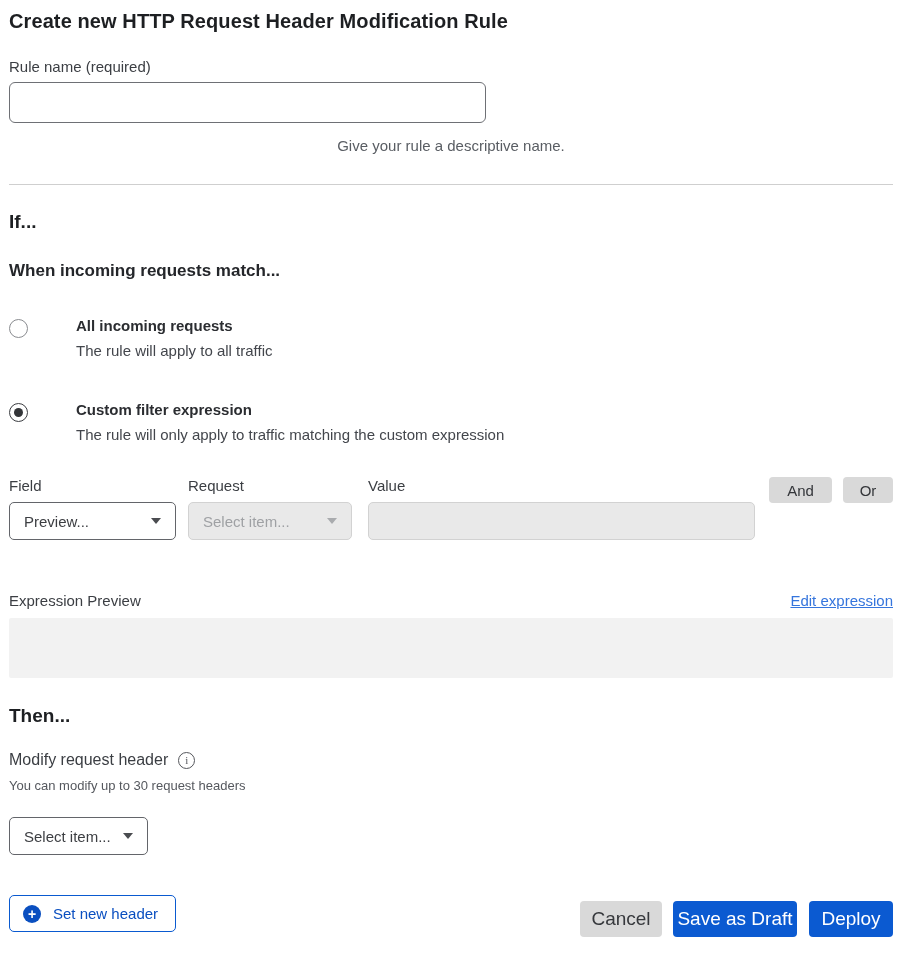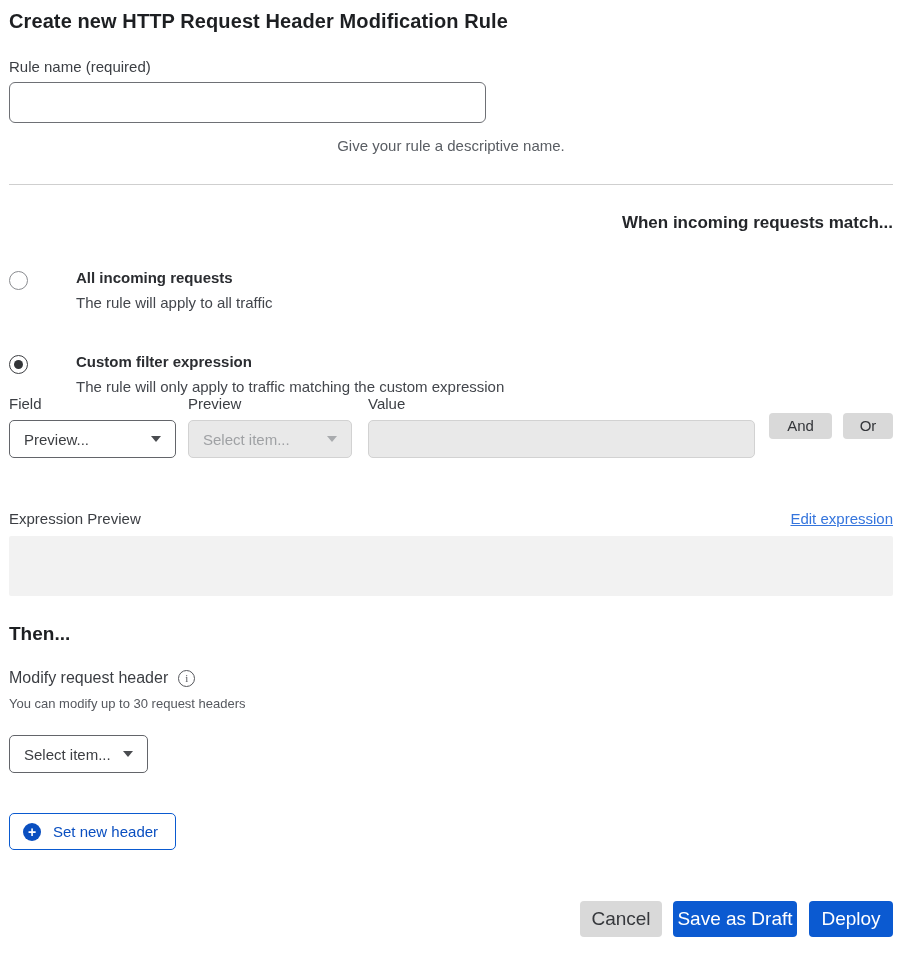--- a/index.html
+++ b/index.html
@@ -60,21 +60,20 @@
     font-weight: 700;
     color: #1d1f22;
     margin-top: 26px;
   }
 
   .sub-heading {
     font-size: 17px;
     font-weight: 700;
     color: #24262a;
     margin-top: 28px;
-    text-align: right;
   }
 
   .radio-option { display: flex; margin-top: 36px; gap: 24px; }
   .radio-option.second { margin-top: 42px; }
 
   .radio-circle {
     width: 19px;
     height: 19px;
     border-radius: 50%;
     border: 1px solid #8a8c90;
@@ -100,21 +99,21 @@
     color: #2b2d31;
     line-height: 1.2;
   }
   .radio-desc {
     font-size: 15px;
     font-weight: 400;
     color: #43464c;
     margin-top: 7px;
   }
 
-  .builder-row { display: flex; align-items: center; }
+  .builder-row { display: flex; align-items: flex-start; margin-top: 34px; }
   .builder-col .col-label { font-size: 15px; color: #3b3e43; margin-bottom: 8px; }
 
   .select-box {
     height: 38px;
     border: 1px solid #63656a;
     border-radius: 5px;
     background: #fff;
     display: flex;
     align-items: center;
     justify-content: space-between;
@@ -271,20 +270,21 @@
 <div class="container">
 
   <div class="page-title">Create new HTTP Request Header Modification Rule</div>
 
   <div class="field-label">Rule name (required)</div>
   <input type="text" class="rule-name-input" value="" style="">
   <div class="help-text">Give your rule a descriptive name.</div>
 
   <hr class="divider">
 
+  <div class="section-heading">If...</div>
   <div class="sub-heading">When incoming requests match...</div>
 
   <div class="radio-option">
     <span class="radio-circle"></span>
     <div>
       <div class="radio-label">All incoming requests</div>
       <div class="radio-desc">The rule will apply to all traffic</div>
     </div>
   </div>
 
@@ -298,21 +298,21 @@
 
   <div class="builder-row">
     <div class="builder-col">
       <div class="col-label">Field</div>
       <div class="select-box field-select">
         <span>Preview...</span>
         <span class="caret"></span>
       </div>
     </div>
     <div class="builder-col">
-      <div class="col-label">Preview</div>
+      <div class="col-label">Request</div>
       <div class="select-box operator-select disabled">
         <span>Select item...</span>
         <span class="caret"></span>
       </div>
     </div>
     <div class="builder-col value-col">
       <div class="col-label">Value</div>
       <input type="text" class="value-input" disabled="" value="" style="">
     </div>
     <button class="connector-btn and-btn">And</button>

